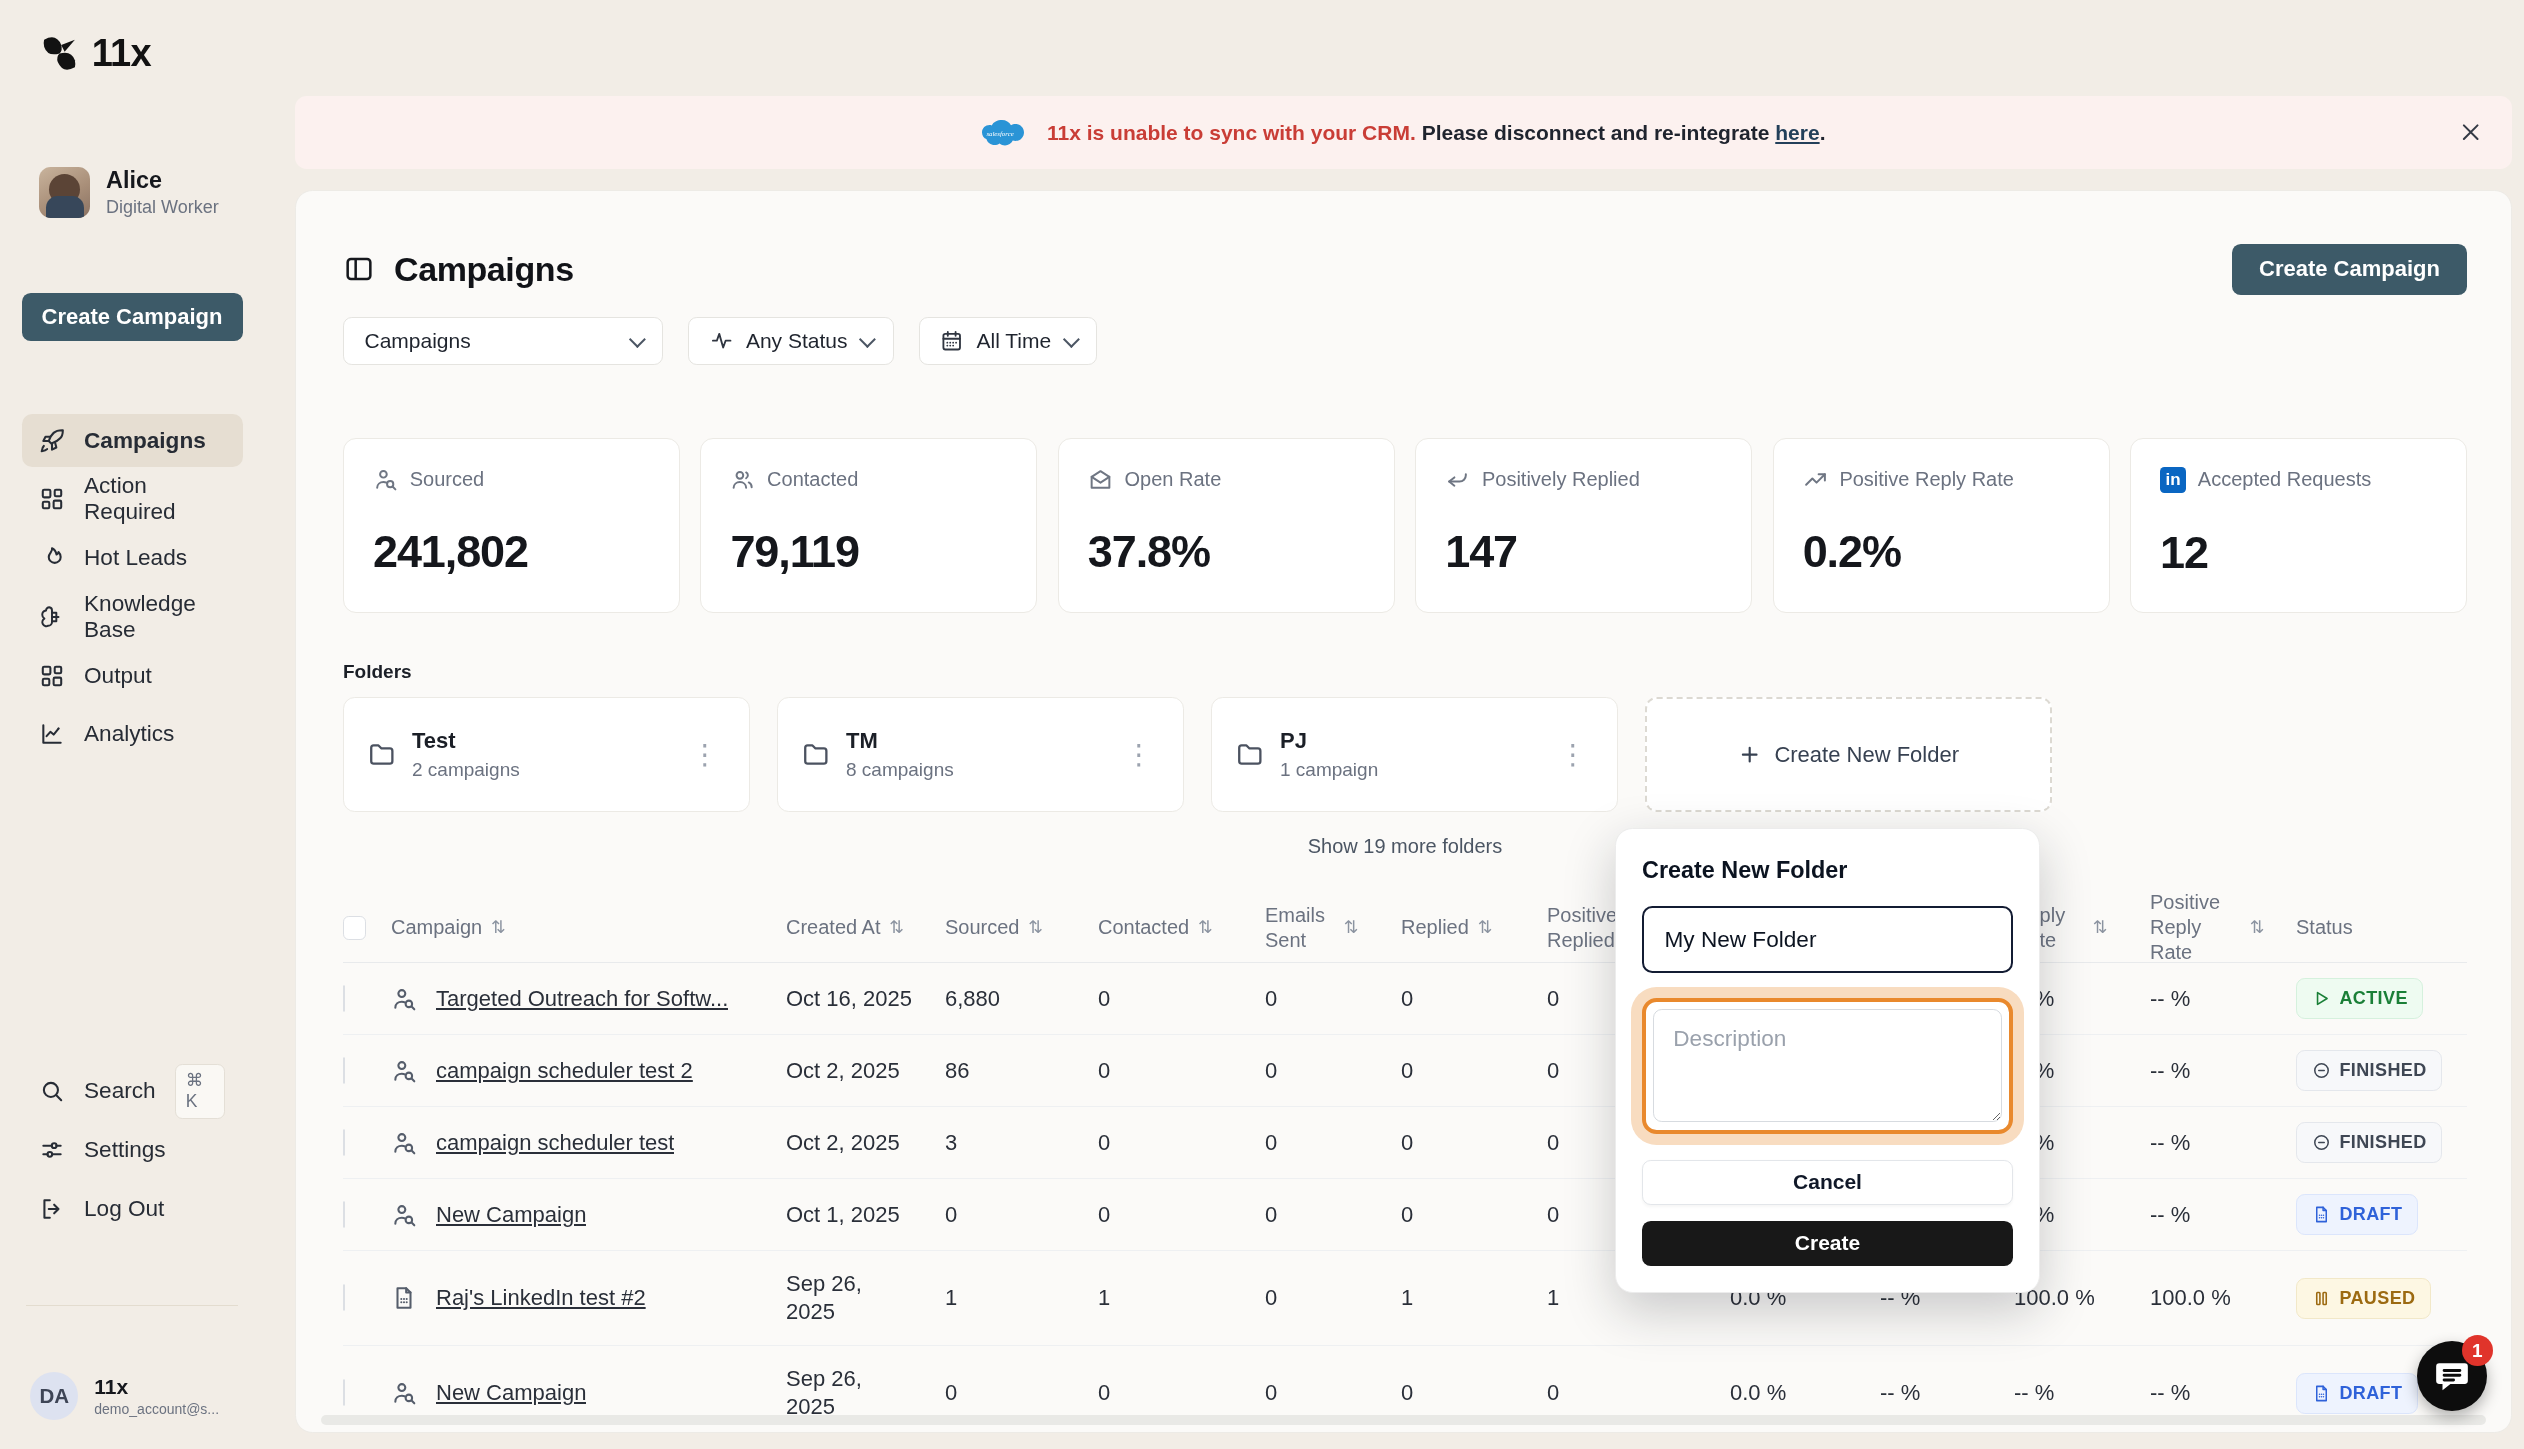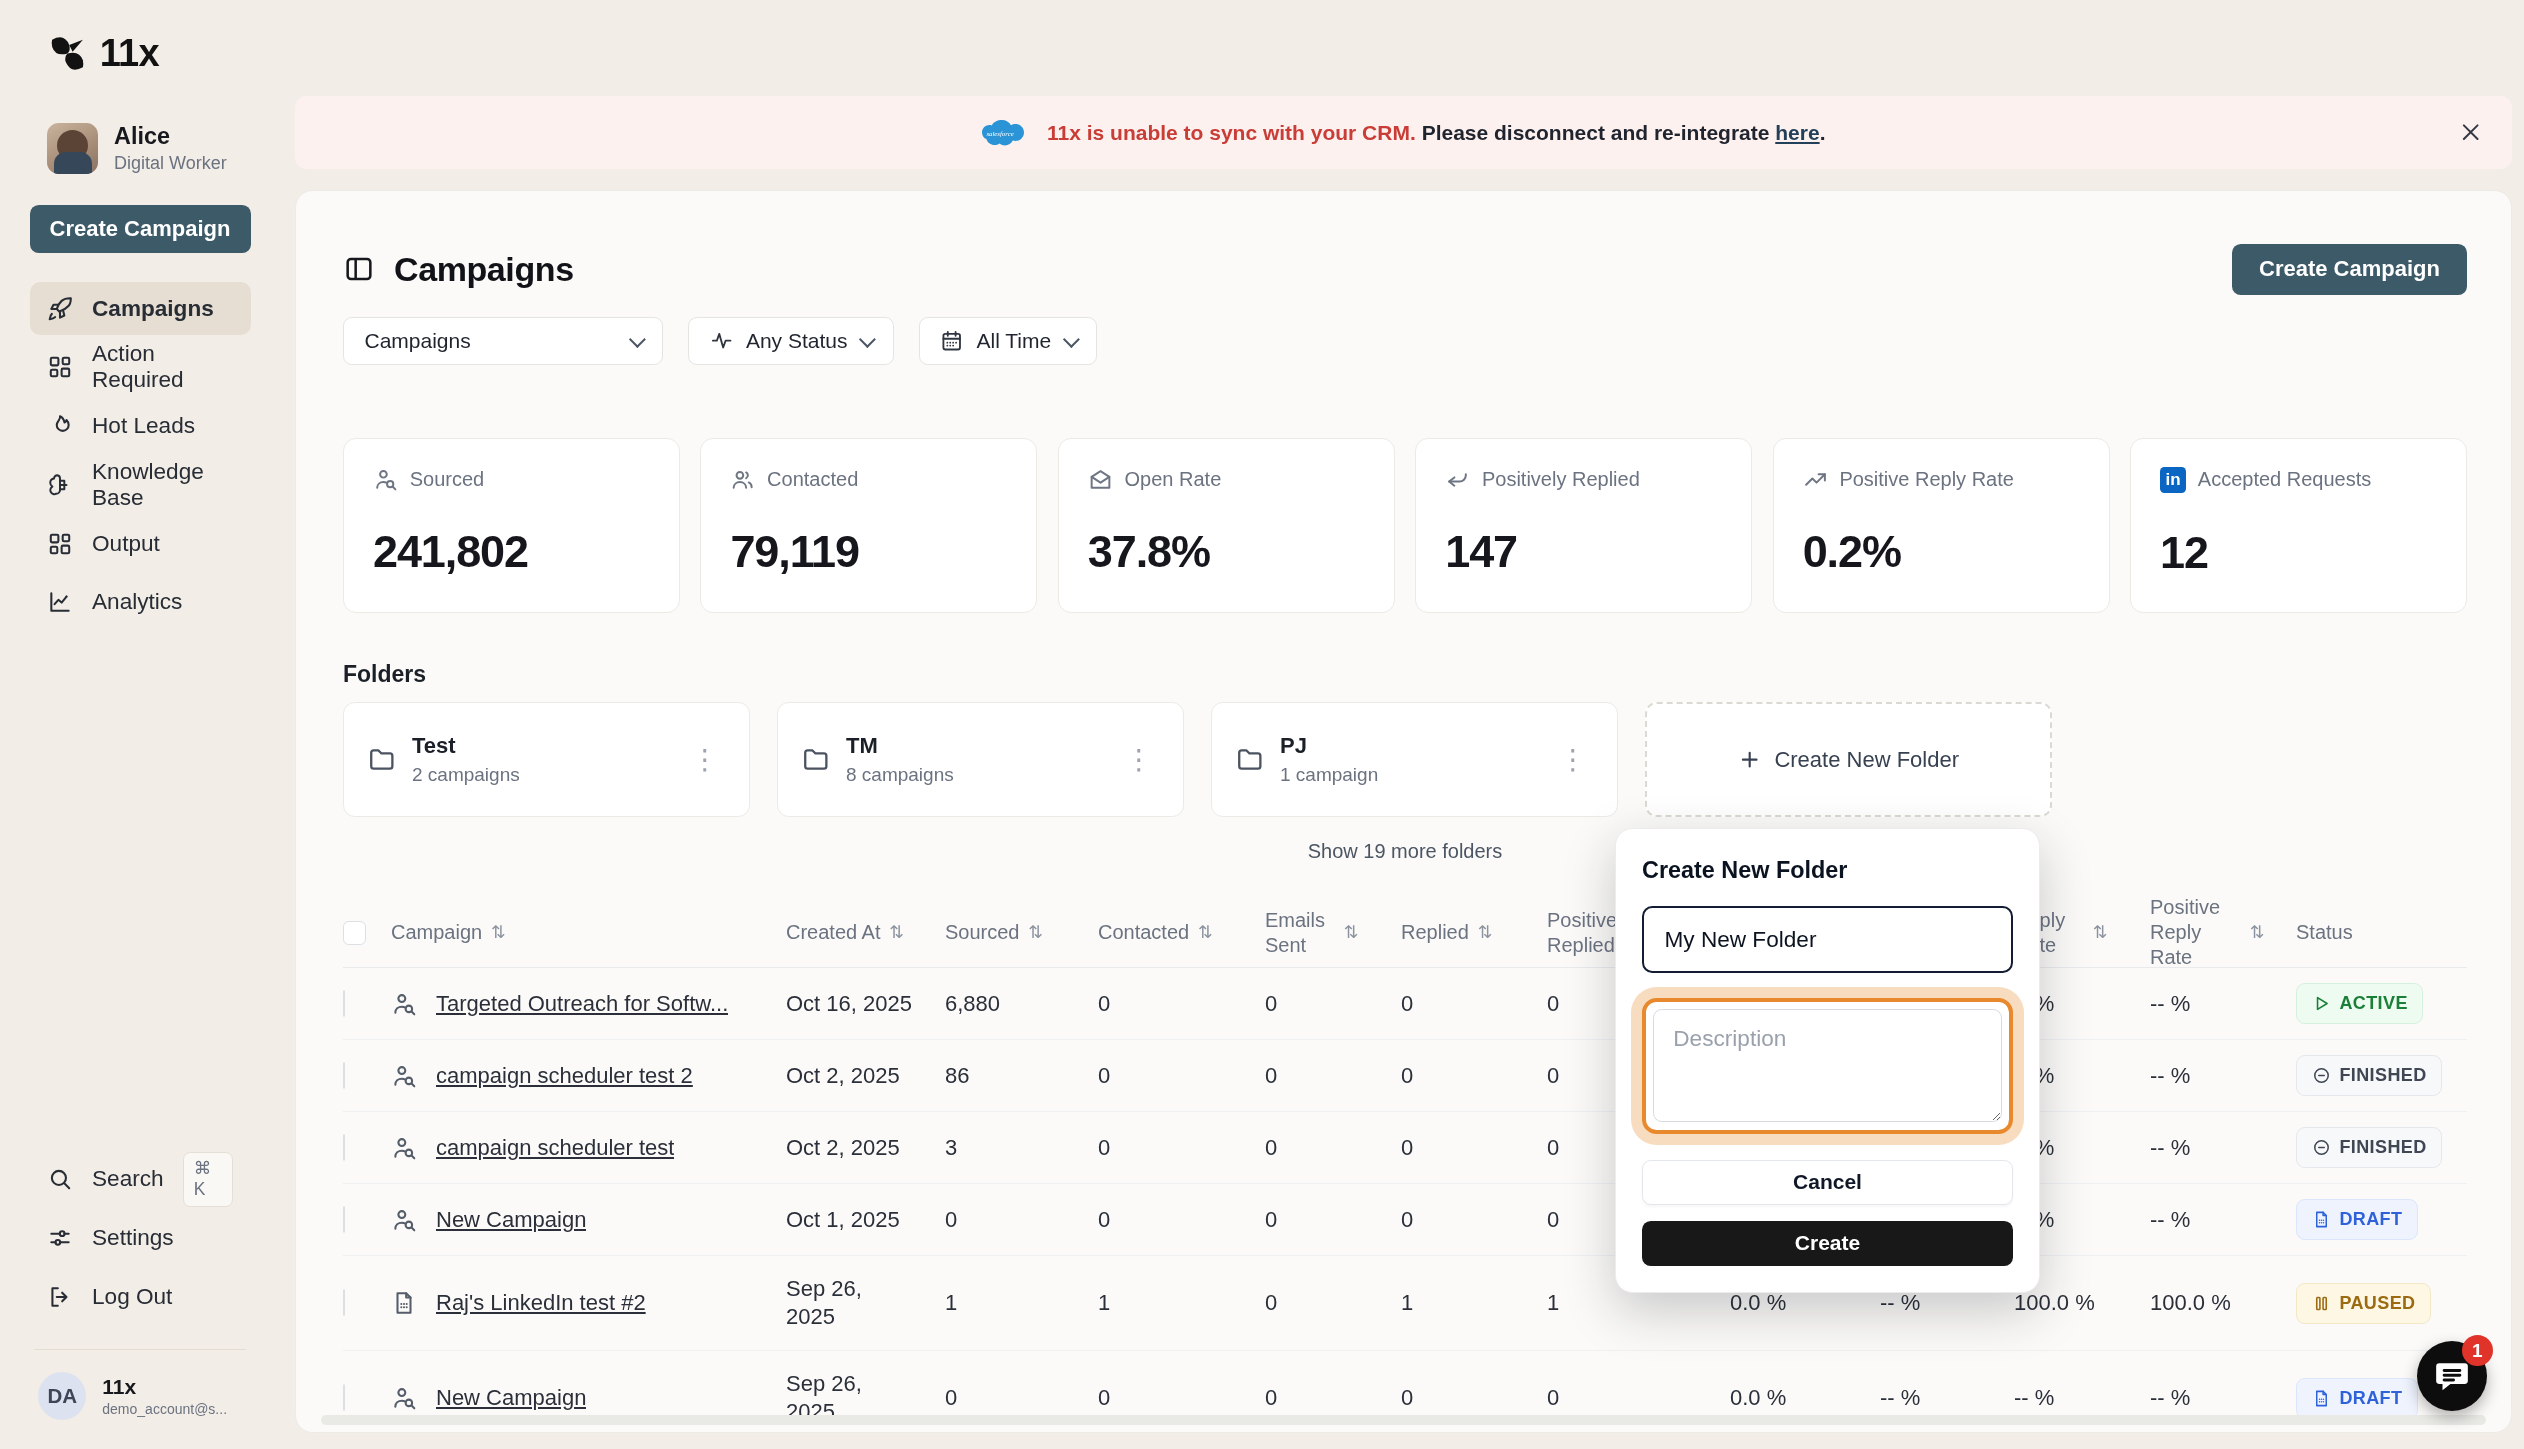--- a/index.html
+++ b/index.html
@@ -7,21 +7,21 @@
   body {
     position:relative; overflow:hidden;
     background:#f2ede6;
     font-family:"Liberation Sans", sans-serif;
     color:#1f242e;
     -webkit-font-smoothing:antialiased;
   }
   svg { display:block; }
 
   
-  .sidebar { position:absolute; left:12px; top:0; width:256px; height:1449px; padding:32px 17.5px 29px 17.5px; display:flex; flex-direction:column; }
+  .sidebar { position:absolute; left:4px; top:0; width:256px; height:1449px; padding:32px 17.5px 29px 17.5px; display:flex; flex-direction:column;gap:44px; }
   .logo-row { display:flex; align-items:center; gap:11.7px; padding-left:17.5px; }
   .logo-mark { width:41px; height:41px; color:#121212; }
   .logo-text { font-size:38px; font-weight:700; letter-spacing:-0.7px; color:#121212; }
   .profile { display:flex; align-items:center; gap:16px; margin:48px 0 0 17.5px; }
   .avatar-photo { width:51px; height:51px; border-radius:11.7px; background:linear-gradient(150deg,#c9b49d 0%,#a98f79 55%,#8a7263 100%); position:relative; overflow:hidden; }
   .avatar-photo::before { content:""; position:absolute; left:10.2px; top:7.3px; width:31px; height:31px; border-radius:50%; background:#5b4436; }
   .avatar-photo::after { content:""; position:absolute; left:6.6px; top:29px; width:38px; height:26px; border-radius:11.7px 11.7px 0 0; background:#37475a; }
   .profile-name { font-size:23.4px; font-weight:700; color:#16181d; }
   .profile-role { font-size:18px; color:#6b7280; margin-top:2.9px; }
   .btn-teal { display:flex; align-items:center; justify-content:center; background:#3d5a68; color:#fff; border:none; border-radius:8.8px; font-size:22px; font-weight:600; font-family:inherit; cursor:pointer; }
@@ -67,21 +67,21 @@
   .filter-btn .ic { width:23.4px; height:23.4px; color:#303641; }
   .chev { width:11.7px; height:11.7px; border-right:2.2px solid #4b5563; border-bottom:2.2px solid #4b5563; transform:rotate(45deg) translateY(-2.2px); flex:none; }
 
   .stats { display:flex; gap:20.5px; margin-top:73px; }
   .stat-card { flex:1; height:175px; background:#fff; border:1.5px solid #eceae5; border-radius:13px; padding:28px 29px; }
   .stat-top { display:flex; align-items:center; gap:11.7px; color:#6b7280; font-size:20px; }
   .stat-top .ic { width:25px; height:25px; color:#6f7683; }
   .stat-value { margin-top:34px; font-size:45px; font-weight:700; letter-spacing:-1.1px; color:#15171c; }
   .li-badge { width:26px; height:26px; border-radius:4.4px; background:#0a66c2; color:#fff; font-size:17px; font-weight:700; display:flex; align-items:center; justify-content:center; }
 
-  .folders-title { margin-top:48px; font-size:23px; font-weight:700; color:#1b1f27; }
+  .folders-title { margin-top:48px; font-size:19px; font-weight:700; color:#1b1f27; }
   .folder-row { display:flex; gap:27px; margin-top:14.6px; }
   .folder-card { width:407px; height:115px; background:#fff; border:1.5px solid #eceae5; border-radius:11.7px; display:flex; align-items:center; padding:0 23px; gap:16px; cursor:pointer; }
   .folder-card .ic { width:29px; height:29px; color:#4b5260; flex:none; }
   .folder-name { font-size:22px; font-weight:600; color:#1b1f27; }
   .folder-count { font-size:19px; color:#6b7280; margin-top:4.4px; }
   .kebab { margin-left:auto; color:#9ca3af; font-size:28px; line-height:0.5; letter-spacing:0; cursor:pointer; padding:7.3px; }
   .kebab::after { content:"\22EE"; }
   .folder-create { width:407px; height:115px; border:2.2px dashed #dcd9d2; border-radius:11.7px; background:#fff; display:flex; align-items:center; justify-content:center; gap:13px; font-size:22px; font-weight:500; color:#374151; cursor:pointer; }
   .folder-create .ic { width:23.4px; height:23.4px; color:#374151; }
   .show-more { margin-top:23.4px; text-align:center; font-size:20px; color:#4b5563; cursor:pointer; }

